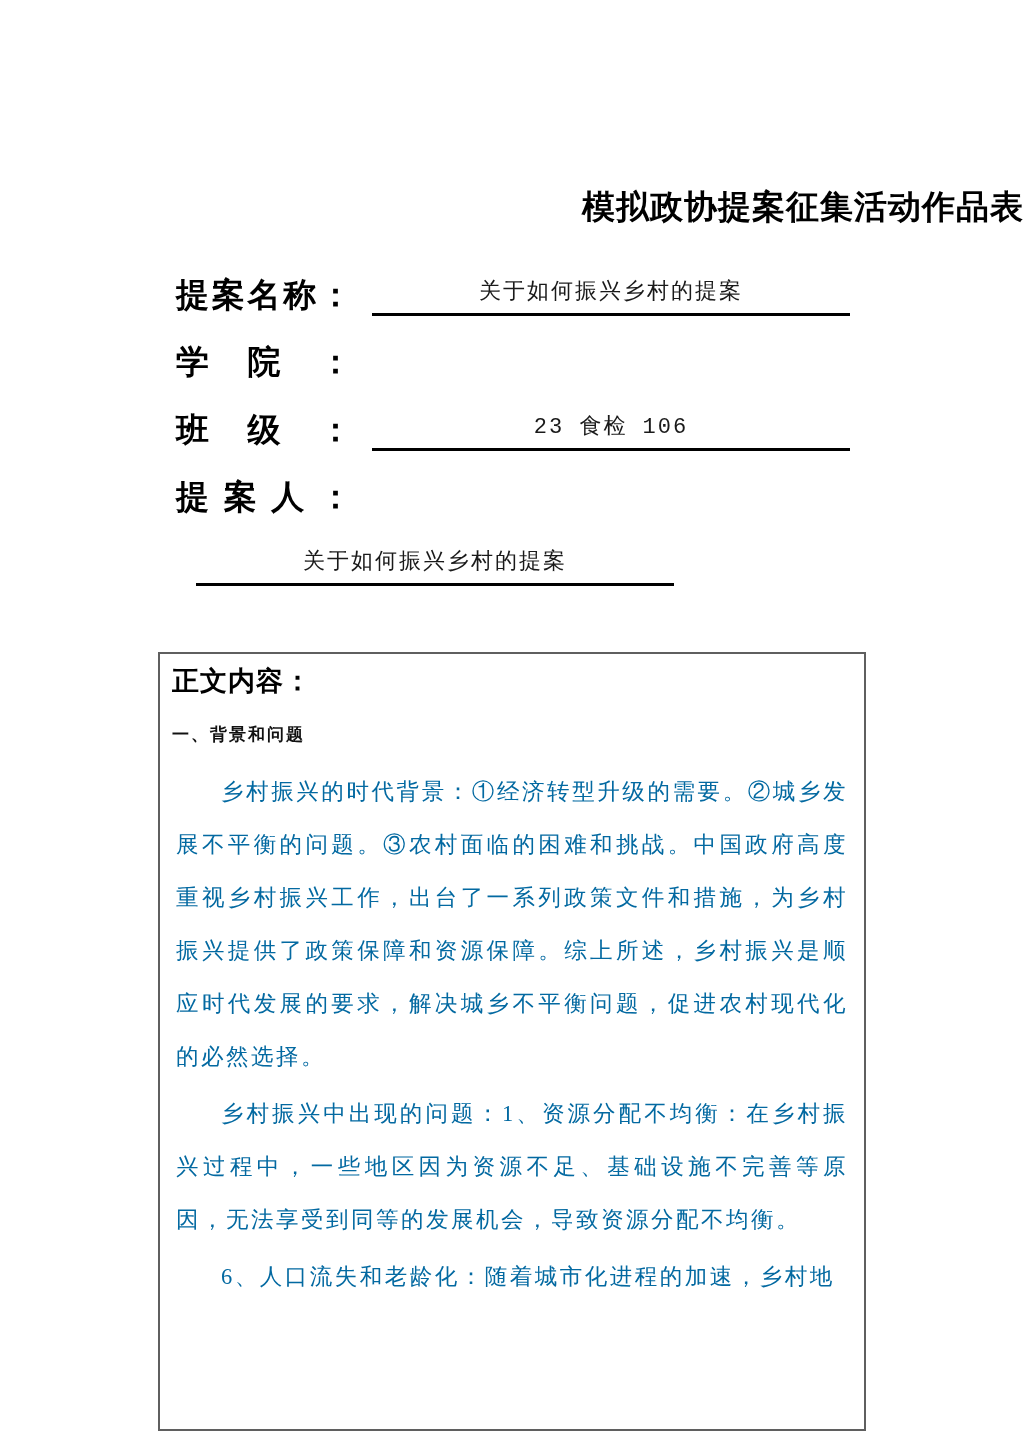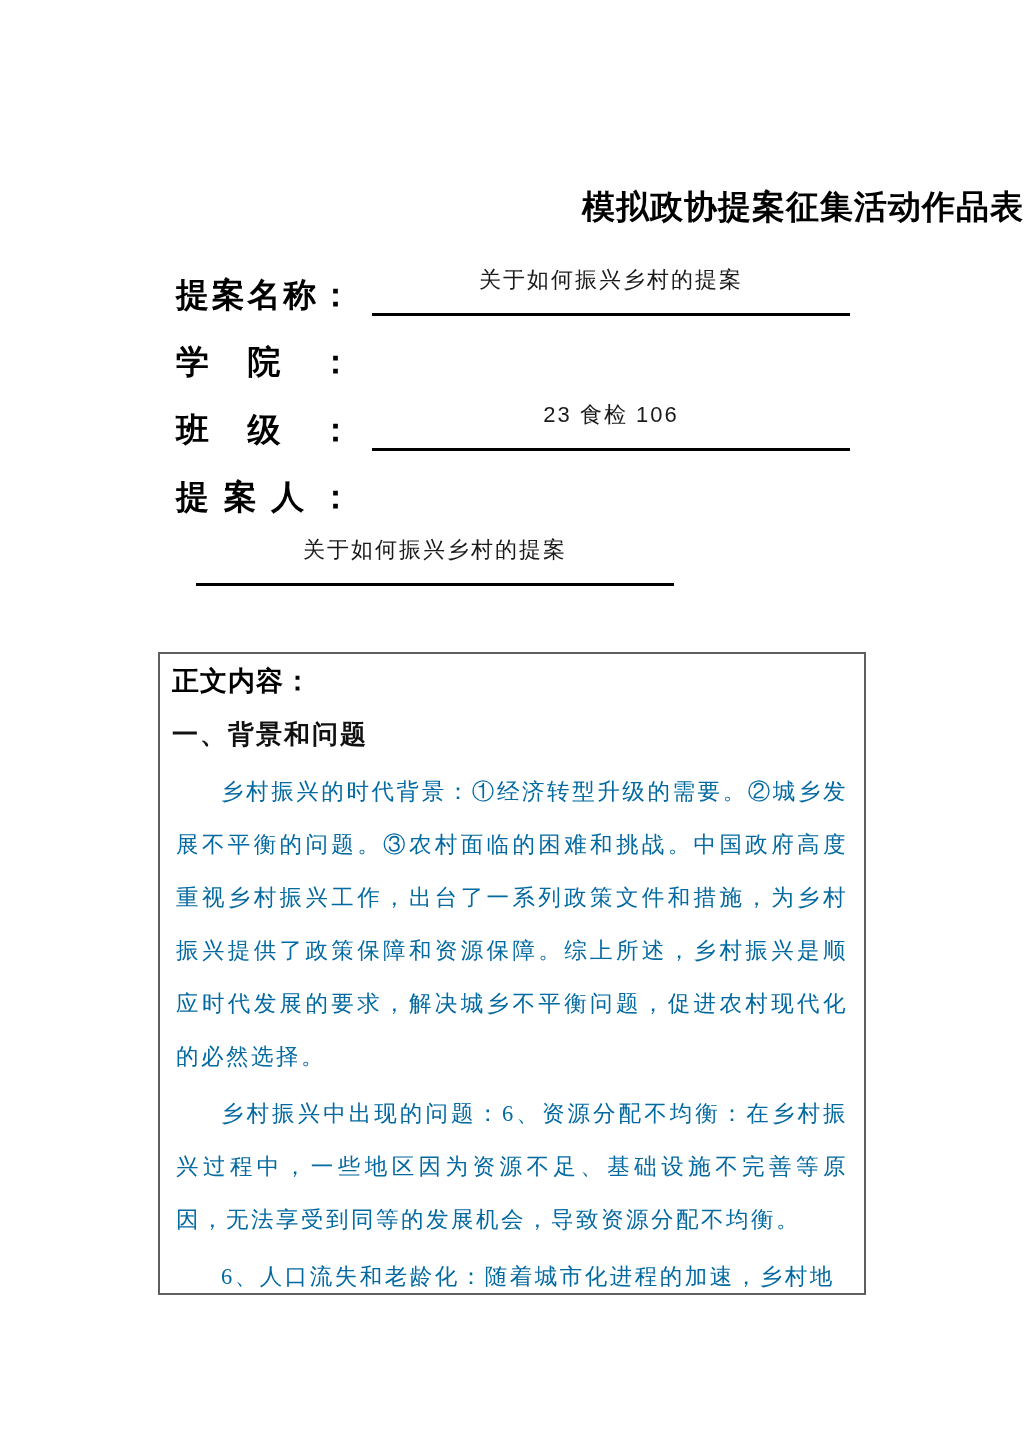--- a/index.html
+++ b/index.html
@@ -55,53 +55,53 @@
     text-align-last: justify;
     padding-bottom: 3px;
     white-space: nowrap;
     letter-spacing: 0;
   }
   .field-value {
     width: 478px;
     margin-left: 20px;
     border-bottom: 3px solid #000;
     text-align: center;
-    font-family: Liberation Sans, sans-serif;
+    font-family: Liberation Mono, monospace;
     font-size: 22px;
     line-height: 1.1;
     color: #1a1a1a;
-    padding-bottom: 20px;
+    padding-bottom: 7px;
     letter-spacing: 2px;
   }
 
   
   .content-box {
     position: absolute;
     left: 158px;
     top: 652px;
     width: 708px;
-    height: 643px;
+    height: 779px;
     box-sizing: border-box;
     border: 2px solid #5f5f5f;
     padding: 1px 12px 0 12px;
     overflow: hidden;
     background: #fff;
   }
   .box-heading {
     font-family: "Liberation Sans", sans-serif;
     font-weight: bold;
     font-size: 27px;
     line-height: 53px;
     color: #000;
     letter-spacing: 1px;
   }
   .section-heading {
     font-family: "Liberation Sans", sans-serif;
     font-weight: bold;
-    font-size: 26px;
+    font-size: 17px;
     line-height: 53px;
     color: #111;
     letter-spacing: 2px;
   }
   .content-body p {
     margin: 4px;
     font-family: "Liberation Serif", serif;
     font-size: 22.5px;
     line-height: 53px;
     color: #0369a1;
@@ -139,16 +139,16 @@
     <div class="field-value">关于如何振兴乡村的提案</div>
   </div>
 
 </div>
 
 <div class="content-box">
   <div class="box-heading">正文内容：</div>
   <div class="section-heading">一、背景和问题</div>
   <div class="content-body">
     <p>乡村振兴的时代背景：①经济转型升级的需要。②城乡发展不平衡的问题。③农村面临的困难和挑战。中国政府高度重视乡村振兴工作，出台了一系列政策文件和措施，为乡村振兴提供了政策保障和资源保障。综上所述，乡村振兴是顺应时代发展的要求，解决城乡不平衡问题，促进农村现代化的必然选择。</p>
-    <p>乡村振兴中出现的问题：6、资源分配不均衡：在乡村振兴过程中，一些地区因为资源不足、基础设施不完善等原因，无法享受到同等的发展机会，导致资源分配不均衡。</p>
+    <p>乡村振兴中出现的问题：1、资源分配不均衡：在乡村振兴过程中，一些地区因为资源不足、基础设施不完善等原因，无法享受到同等的发展机会，导致资源分配不均衡。</p>
     <p>6、人口流失和老龄化：随着城市化进程的加速，乡村地</p>
   </div>
 </div>
 
 </body></html>

